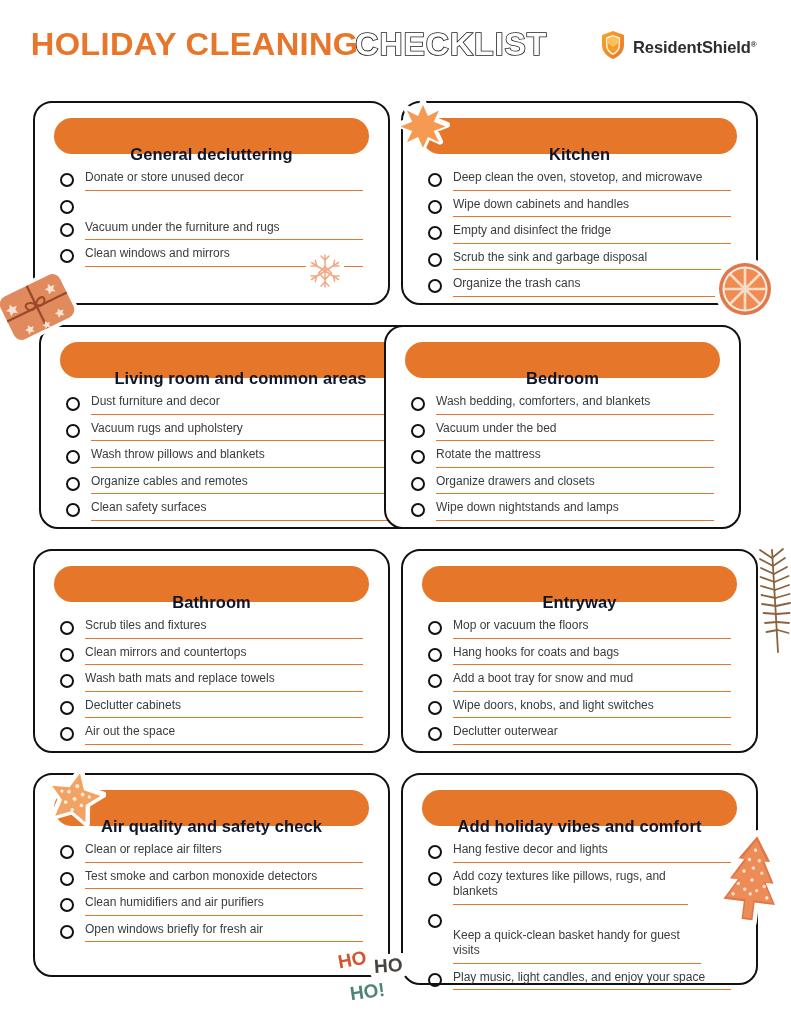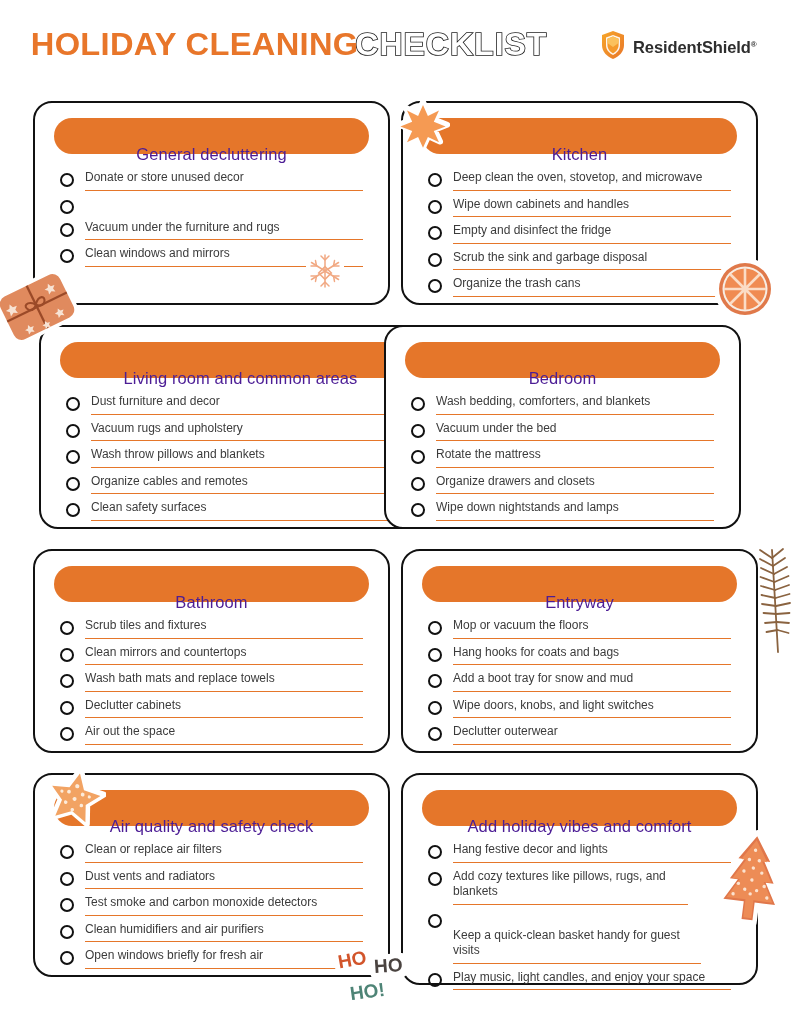--- a/index.html
+++ b/index.html
@@ -54,21 +54,21 @@
 
   .card-header {
     background: #E5762A;
     border-radius: 40px;
     height: 36px;
     display: flex; align-items: center; justify-content: center;
     margin-bottom: 12px;
     position: relative; z-index: 4;
   }
   .card-header span {
-    color: #4c1d95; font-size: 16.5px; font-weight: 400;
+    color: #0f172a; font-size: 16.5px; font-weight: 700;
     letter-spacing: .1px;
     margin-top: 36px;
   }
 
   .items { padding: 4px 6px 0 6px; }
   .item {
     display: flex; align-items: flex-start; gap: 11px;
     padding-bottom: 3px;
     margin-bottom: 3px;
   }
@@ -439,24 +439,20 @@
       <div class="card-header">
         <span>Air quality and safety check</span>
       </div>
       <div class="items">
         <div class="item">
           <div class="chk"></div>
           <div class="item-text">Clean or replace air filters</div>
         </div>
         <div class="item">
           <div class="chk"></div>
-          <div class="item-text">Dust vents and radiators</div>
-        </div>
-        <div class="item">
-          <div class="chk"></div>
           <div class="item-text">Test smoke and carbon monoxide detectors</div>
         </div>
         <div class="item">
           <div class="chk"></div>
           <div class="item-text">Clean humidifiers and air purifiers</div>
         </div>
         <div class="item">
           <div class="chk"></div>
           <div class="item-text">Open windows briefly for fresh air</div>
         </div>

